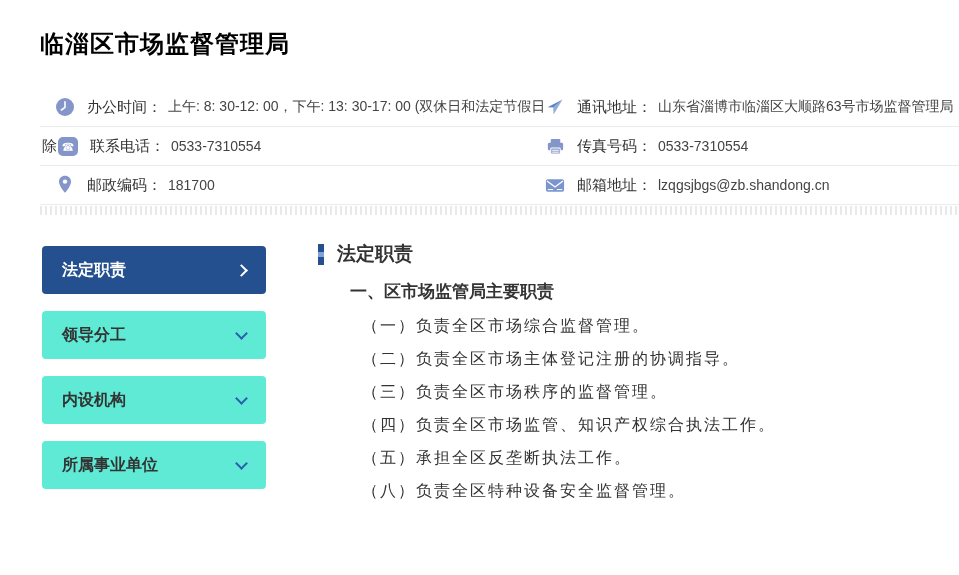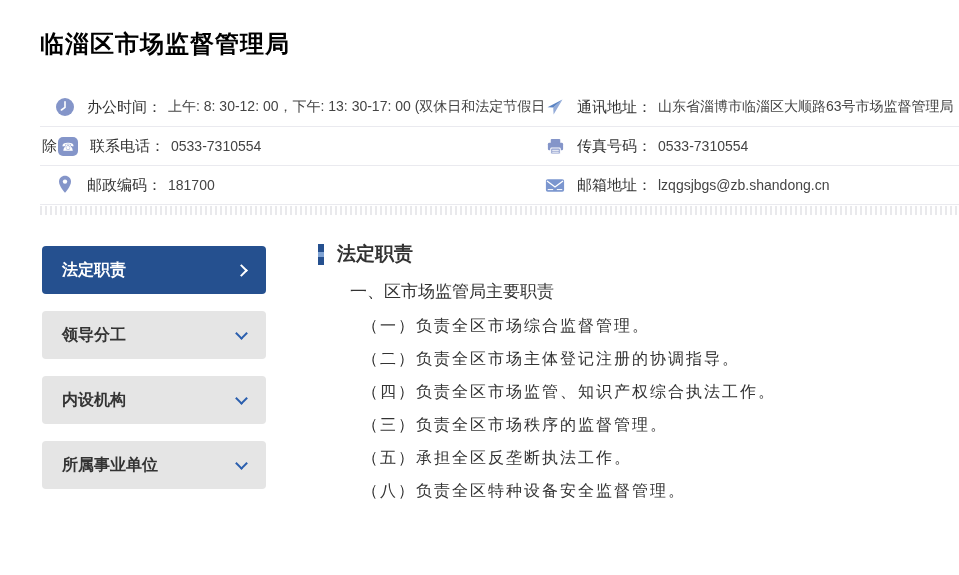--- a/index.html
+++ b/index.html
@@ -25,37 +25,37 @@
   .phone-badge { width:20px; height:19px; background:#8495c9; color:#fff;
                  border-radius:5px; font-size:13px; line-height:19px;
                  text-align:center; display:block; }
 
   .striped-divider { position:absolute; left:40px; top:206px; right:0; height:9px;
      background:repeating-linear-gradient(90deg,#e9e9ec 0,#e9e9ec 2px,transparent 2px,transparent 5px); }
 
   
   .sidebar { position:absolute; left:42px; top:246px; width:224px; }
   .side-item { height:48px; margin-bottom:17px; border-radius:4px;
-               background:#e5e5e5; display:flex; align-items:center;
+               background:#5eead4; display:flex; align-items:center;
                justify-content:space-between; padding:0 20px; cursor:pointer; }
   .side-item .lbl { font-size:16px; font-weight:bold; color:#333; }
   .side-item.active { background:#25508f; }
   .side-item.active .lbl { color:#fff; }
   .chev { width:9px; height:9px; border-right:2px solid #2b5fae;
           border-bottom:2px solid #2b5fae; display:block; }
   .chev.down  { transform:rotate(45deg); margin-top:-4px; }
   .chev.right { transform:rotate(-45deg); border-color:#fff; }
 
   
   .content { position:absolute; left:318px; top:241px; width:610px; }
   .heading-row { display:flex; align-items:center; }
   .heading-bar { width:6px; height:21px;
      background:linear-gradient(#25508f 0 37%, #7fa3d4 37% 63%, #25508f 63% 100%); }
   .heading-text { font-size:19px; font-weight:bold; margin-left:13px; color:#333; }
-  .subheading { margin:13px 0 0 32px; font-size:17px; font-weight:normal; color:#333; }
+  .subheading { margin:13px 0 0 32px; font-size:17px; font-weight:bold; color:#333; }
   .duty-list { margin-left:44px; }
   .duty-item { margin-top:13px; font-size:16px; line-height:20px; color:#333;
                font-family:Liberation Serif, serif; letter-spacing:2px; white-space:nowrap; }
 
   svg { display:block; }
 </style>
 </head>
 <body>
 
 <h1 class="page-title">临淄区市场监督管理局</h1>
@@ -158,18 +158,18 @@
 
 <main class="content">
   <div class="heading-row">
     <span class="heading-bar"></span>
     <span class="heading-text">法定职责</span>
   </div>
   <div class="subheading">一、区市场监管局主要职责</div>
   <div class="duty-list">
     <p class="duty-item">（一）负责全区市场综合监督管理。</p>
     <p class="duty-item">（二）负责全区市场主体登记注册的协调指导。</p>
+    <p class="duty-item">（三）负责全区市场秩序的监督管理。</p>
     <p class="duty-item">（四）负责全区市场监管、知识产权综合执法工作。</p>
-    <p class="duty-item">（三）负责全区市场秩序的监督管理。</p>
     <p class="duty-item">（五）承担全区反垄断执法工作。</p>
     <p class="duty-item">（八）负责全区特种设备安全监督管理。</p>
   </div>
 </main>
 
 </body></html>

